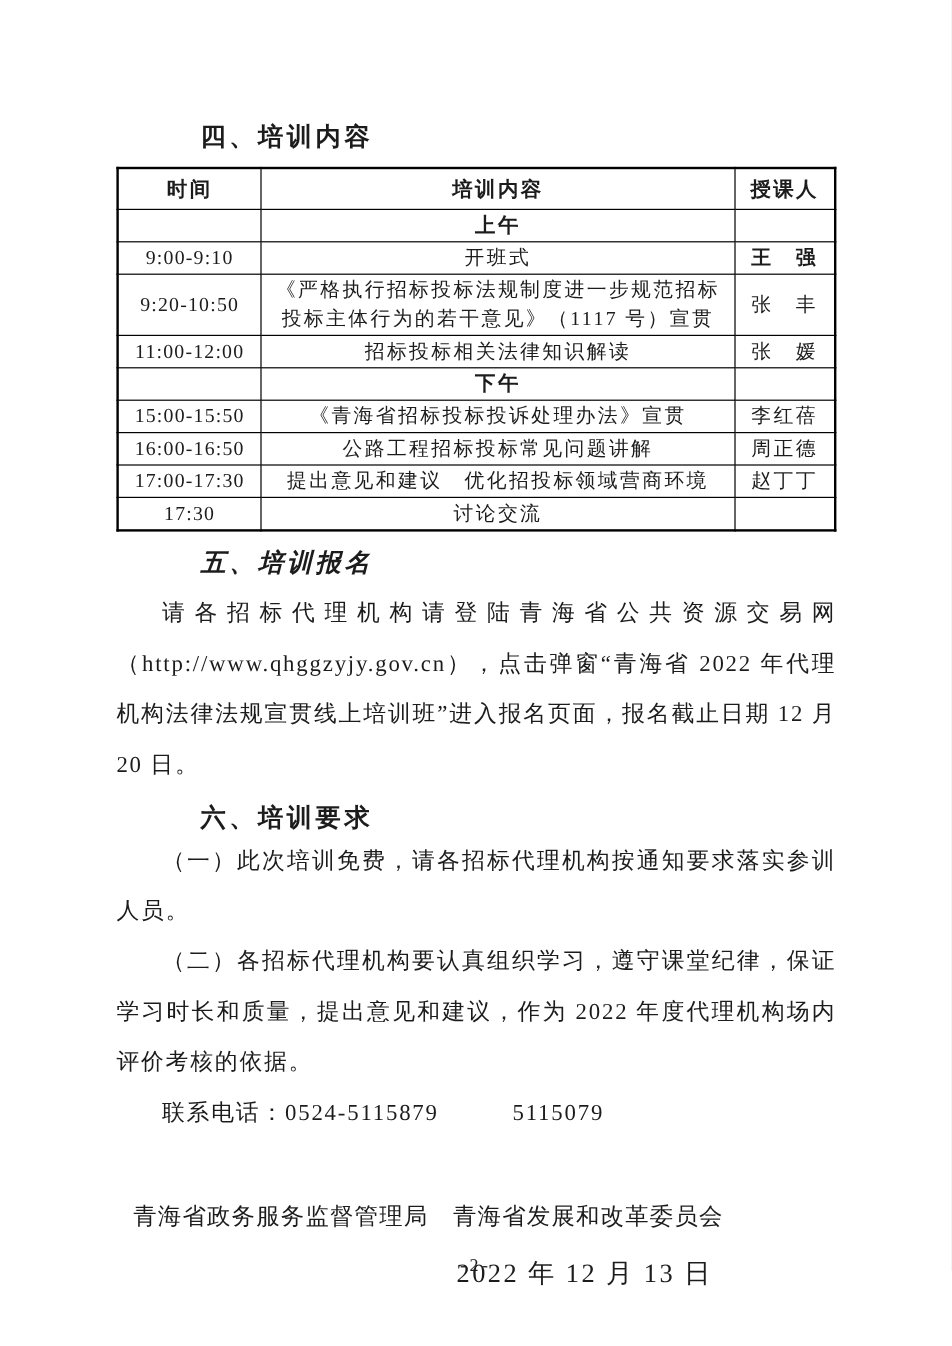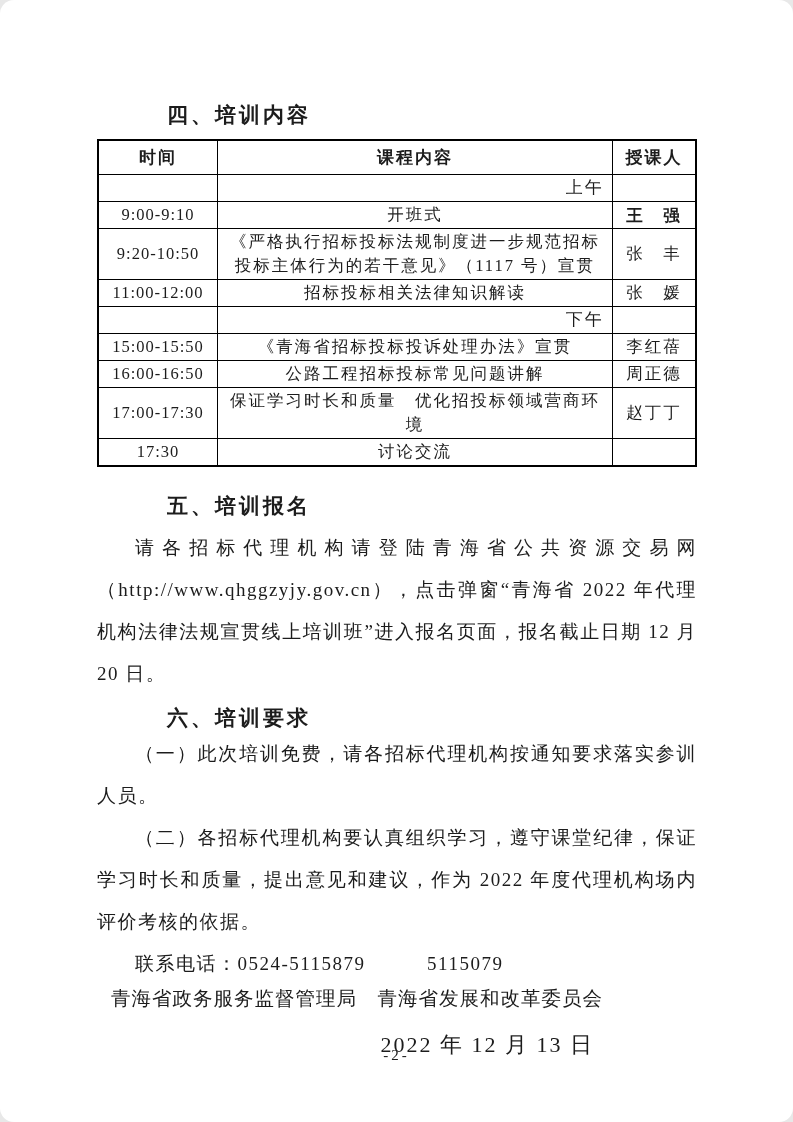--- a/index.html
+++ b/index.html
@@ -11,32 +11,31 @@
     position: relative;
     width: 793px;
     height: 1122px;
     margin: 0 auto;
     background: #ffffff;
     font-family: "Liberation Serif", serif;
     color: #1c1c1c;
     box-sizing: border-box;
     padding: 100px 96px 0 97px;
     overflow: hidden;
-    border-radius: 14px;
   }
   .section-heading {
     font-family: "Liberation Sans", sans-serif;
     font-weight: 700;
     font-size: 21px;
     letter-spacing: 3px;
     padding-left: 70px;
     line-height: 30px;
   }
   .heading-4 { margin-bottom: 9px; }
-  .heading-5 { margin-top: 24px; margin-bottom: 6px; }
+  .heading-5 { margin-top: 12px; margin-bottom: 6px; font-style: italic; }
   .heading-6 { margin-top: 8px; margin-bottom: 0; }
 
   table.schedule {
     width: 100%;
     border-collapse: collapse;
     border: 2.5px solid #000;
     table-layout: fixed;
   }
   table.schedule th, table.schedule td {
     border: 1.4px solid #000;
@@ -56,24 +55,23 @@
   table.schedule td {
     font-size: 16.5px;
     letter-spacing: 2px;
     line-height: 24px;
     height: 24px;
     padding: 1px 8px;
   }
   table.schedule td.time { letter-spacing: 1px; padding: 1px 2px; }
   table.schedule tr.session td {
     font-family: "Liberation Sans", sans-serif;
-    font-weight: 400;
+    font-weight: 700;
     font-size: 17px;
     height: 23px;
-    text-align: right;
   }
   table.schedule td.bold-name {
     font-family: "Liberation Sans", sans-serif;
     font-weight: 700;
     margin-left: 28px;
   }
   .col-time { width: 20%; }
   .col-content { width: 66%; }
   .col-lecturer { width: 14%; }
 
@@ -86,20 +84,21 @@
     margin: 0;
   }
   .contact-line {
     font-size: 19px;
     line-height: 42px;
     letter-spacing: 1.5px;
     text-indent: 2em;
     margin: 0;
   }
   .footer-issuers {
+    margin-top: 52px;
     font-size: 19.5px;
     letter-spacing: 1px;
     padding-left: 14px;
     line-height: 28px;
   }
   .footer-date {
     margin-top: 18px;
     font-size: 22px;
     letter-spacing: 2px;
     text-align: right;
@@ -126,21 +125,21 @@
 
   <table class="schedule">
     <colgroup>
       <col class="col-time">
       <col class="col-content">
       <col class="col-lecturer">
     </colgroup>
     <thead>
       <tr>
         <th>时间</th>
-        <th>课程内容</th>
+        <th>培训内容</th>
         <th>授课人</th>
       </tr>
     </thead>
     <tbody>
         <tr class="session">
           <td class="time"></td>
           <td class="content">上午</td>
           <td class="lecturer"></td>
         </tr>
         <tr class="normal">
@@ -168,21 +167,21 @@
           <td class="content">《青海省招标投标投诉处理办法》宣贯</td>
           <td class="lecturer">李红蓓</td>
         </tr>
         <tr class="normal">
           <td class="time">16:00-16:50</td>
           <td class="content">公路工程招标投标常见问题讲解</td>
           <td class="lecturer">周正德</td>
         </tr>
         <tr class="normal">
           <td class="time">17:00-17:30</td>
-          <td class="content">保证学习时长和质量　优化招投标领域营商环境</td>
+          <td class="content">提出意见和建议　优化招投标领域营商环境</td>
           <td class="lecturer">赵丁丁</td>
         </tr>
         <tr class="normal">
           <td class="time">17:30</td>
           <td class="content">讨论交流</td>
           <td class="lecturer"></td>
         </tr>
       </tbody>
   </table>
 

